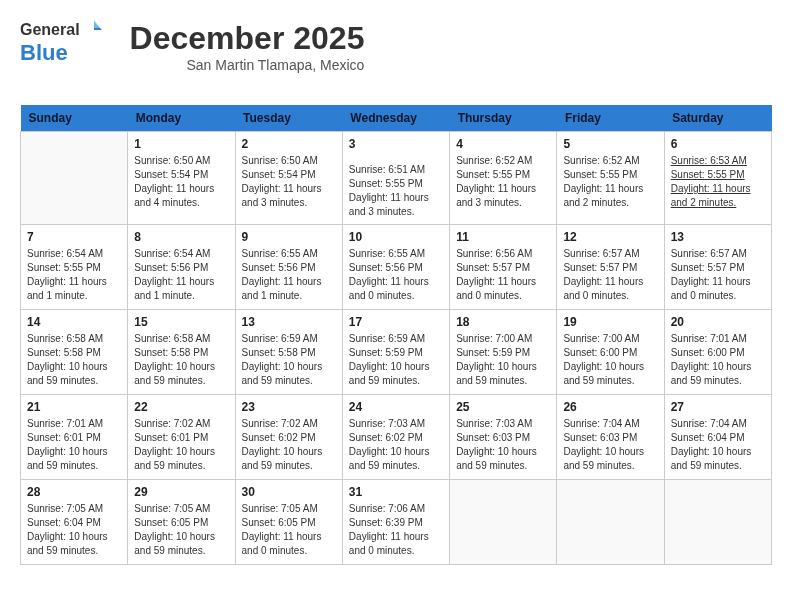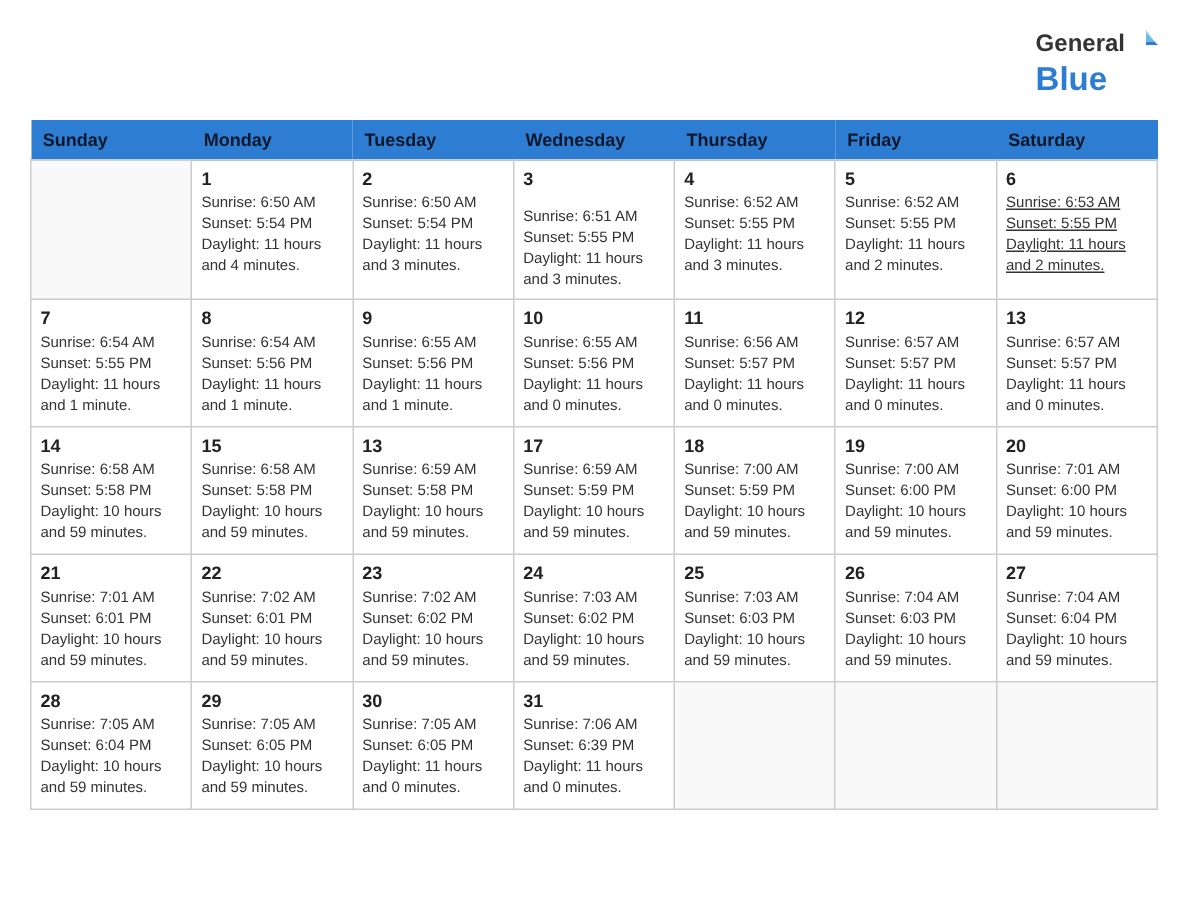--- a/index.html
+++ b/index.html
@@ -5,23 +5,23 @@
     * { margin: 0; padding: 0; box-sizing: border-box; }
     body {
       font-family: Arial, sans-serif;
       background: #fff;
       width: 792px;
       min-height: 612px;
       padding: 20px;
     }
     .header {
       display: flex;
-      justify-content: flex-end;
+      justify-content: flex-start;
       align-items: flex-start;
-      margin-bottom: 14px;
+      margin-bottom: 32px;
       gap: 28px;
     }
     .logo {
       display: flex;
       align-items: center;
       gap: 4px;
     }
     .title-block {
       text-align: right;
     }
@@ -78,20 +78,24 @@
     <div style="display:flex;align-items:center;gap:2px;">
       <span style="font-size:16px;font-weight:bold;color:#333;">General</span>
       <svg width="20" height="20" viewBox="0 0 20 20">
         <polygon points="12,2 20,10 12,10" fill="#2d7dd2"></polygon>
         <polygon points="12,0 18,8 12,8" fill="#7ec8e3" opacity="0.8"></polygon>
       </svg>
     </div>
     <span style="font-size:22px;font-weight:bold;color:#2d7dd2;">Blue</span>
   </div>
 </div>
+  <div class="title-block">
+    <div class="month-title">December 2025</div>
+    <div class="subtitle">San Martin Tlamapa, Mexico</div>
+  </div>
 </div>
 
 <table>
   <thead>
     <tr>
     <th>Sunday</th>
         <th>Monday</th>
         <th>Tuesday</th>
         <th>Wednesday</th>
         <th>Thursday</th>

